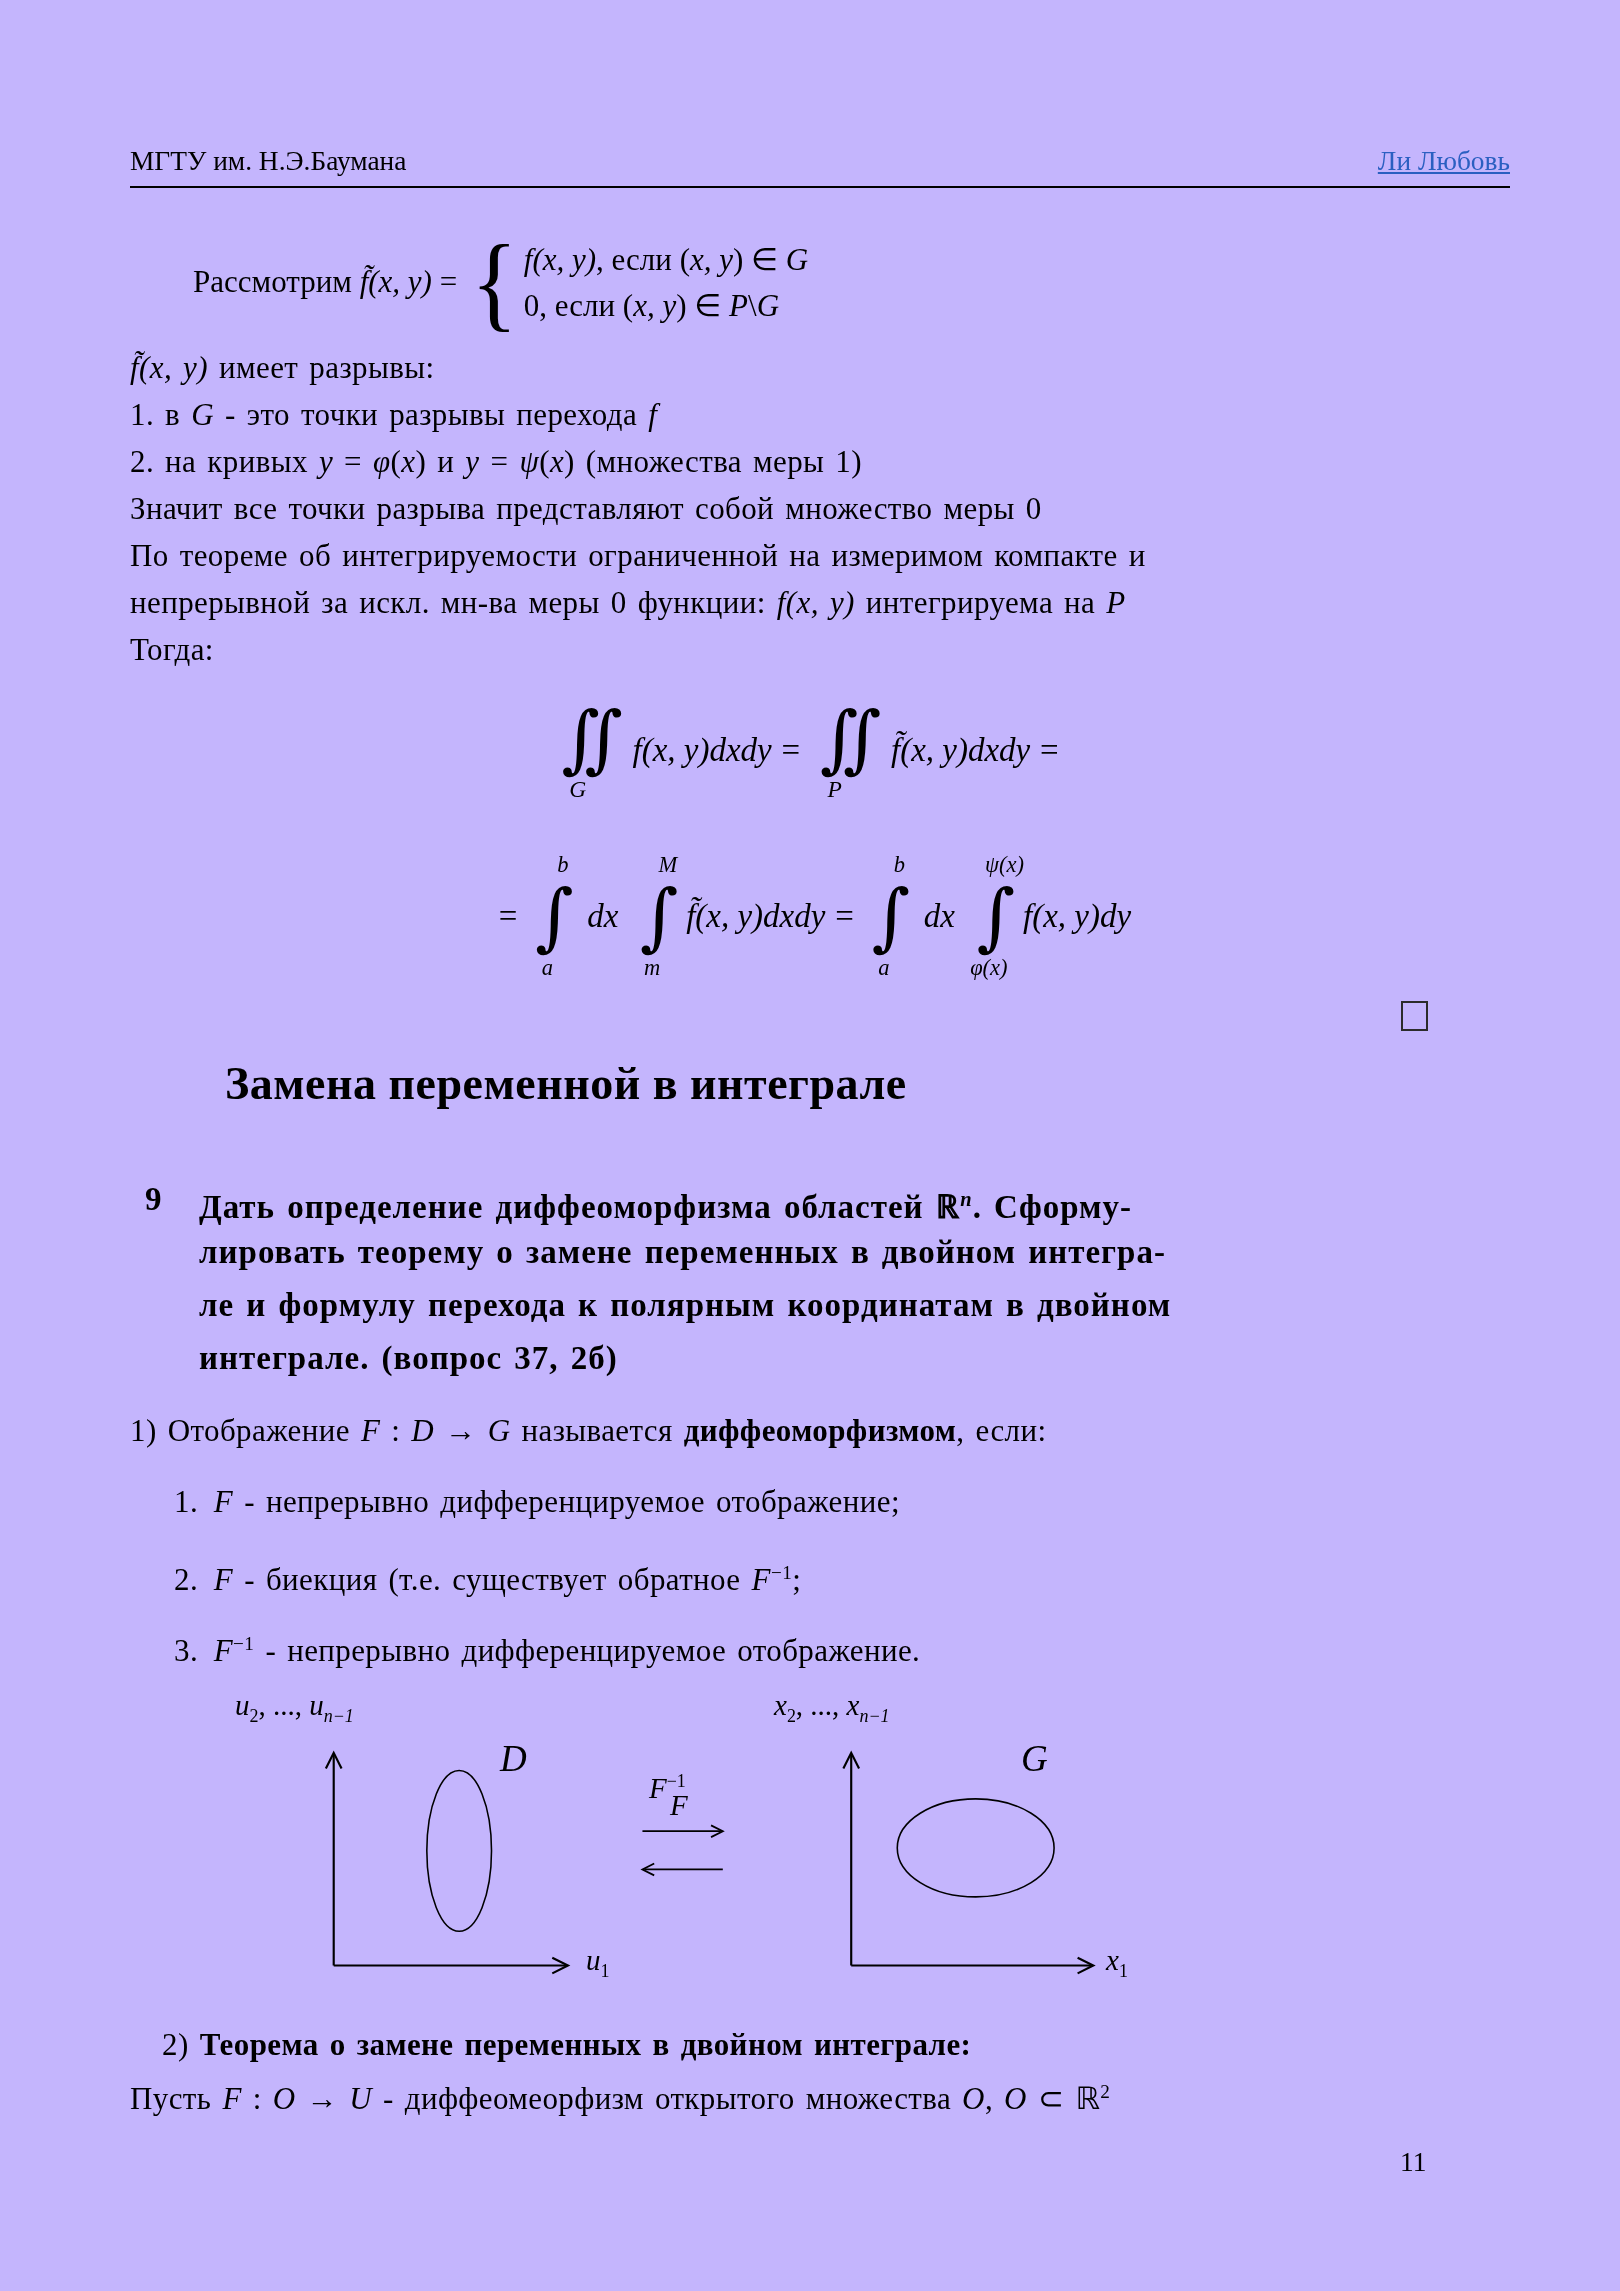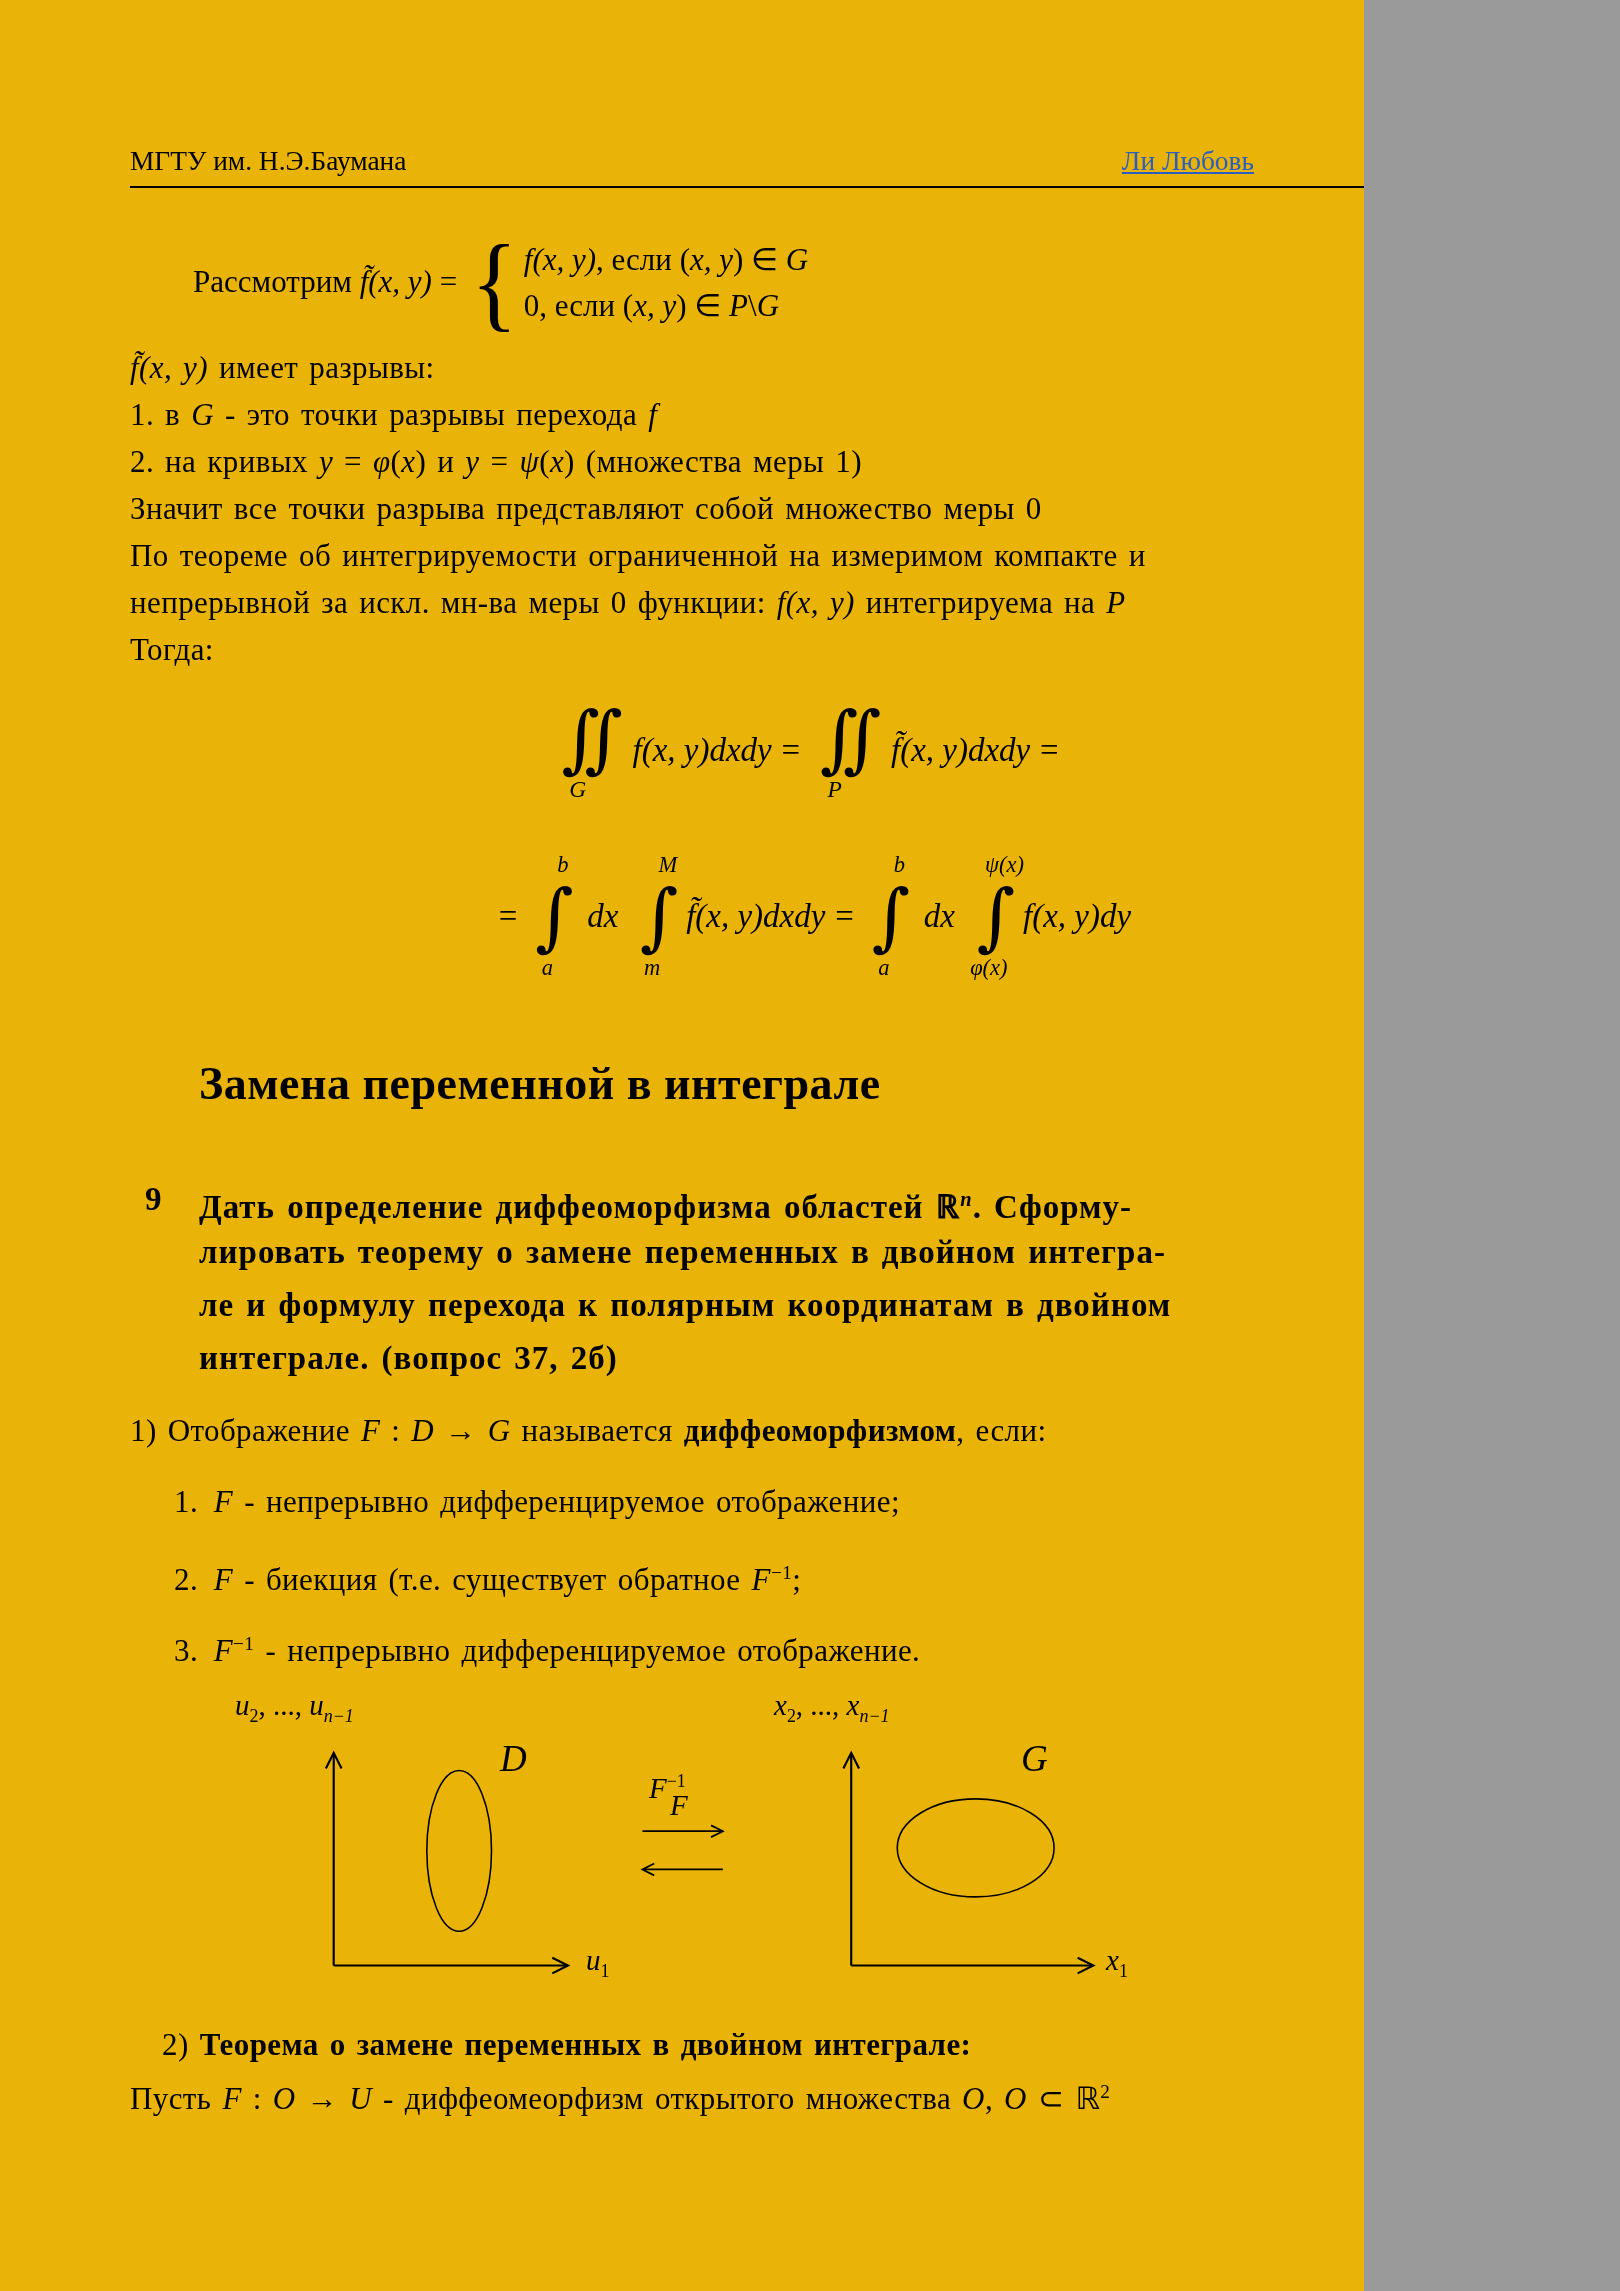--- a/index.html
+++ b/index.html
@@ -1,18 +1,18 @@
 <!DOCTYPE html>
 <html><head>
 <meta charset="utf-8">
 <style>
   html,body{margin:0;padding:0;background:#9a9a9a;}
   .page{
-    position:relative;width:1340px;height:2292px;background:#eab308;
-    font-family:"Liberation Serif", serif;color:#000;overflow:hidden;padding-left:24px;
+    position:relative;width:1620px;height:2292px;background:#c4b5fd;
+    font-family:"Liberation Serif", serif;color:#000;overflow:hidden;
   }
   .abs{position:absolute;white-space:nowrap;}
   .line{font-size:31px;line-height:47px;letter-spacing:0.4px;word-spacing:2.9px;}
   .hdr{font-size:27.4px;line-height:33px;}
   .rule{position:absolute;background:#000;height:2px;}
   .link{color:#2a5fc1;text-decoration:underline;}
   
   .r-i{font-style:italic;}
   .r-b{font-weight:bold;}
   .r-sup{font-size:62%;vertical-align:super;}
@@ -30,21 +30,21 @@
   .sint{display:inline-flex;flex-direction:column;align-items:center;margin:0 7.8px;}
   .sglyph,.dglyphs{font-family:"DejaVu Serif","Liberation Serif",serif;font-size:74px;line-height:80px;}
   .slim{font-size:22.5px;line-height:23.5px;}
   .slim.top{transform:translateX(8.8px);}
   .slim.bot{transform:translateX(-6.9px);}
   .dint{display:inline-flex;flex-direction:column;align-items:flex-start;margin:0 9.8px;}
   .dglyphs{letter-spacing:-15.7px;padding-right:15.7px;}
   .dlab{font-size:23.5px;line-height:23.5px;margin-left:7.8px;}
   .dxgap{margin:0 13.7px 0 5.9px;}
   
-  .stitle{font-size:46px;font-weight:bold;letter-spacing:0.5px;}
+  .stitle{font-size:46px;font-weight:bold;letter-spacing:0.5px;margin-left:26px;}
   .hline{font-size:33px;font-weight:bold;line-height:43px;letter-spacing:1px;word-spacing:2.9px;}
   .qed{position:absolute;width:22.5px;height:25.5px;border:2.5px solid #2b2b2b;}
   
   .li-num{display:inline-block;margin-right:15.7px;}
   
   .dlabel{position:absolute;white-space:nowrap;font-size:29px;line-height:35px;}
   .biglabel{font-size:37px;}
   .pageno{font-size:27.4px;}
 </style>
 </head>

